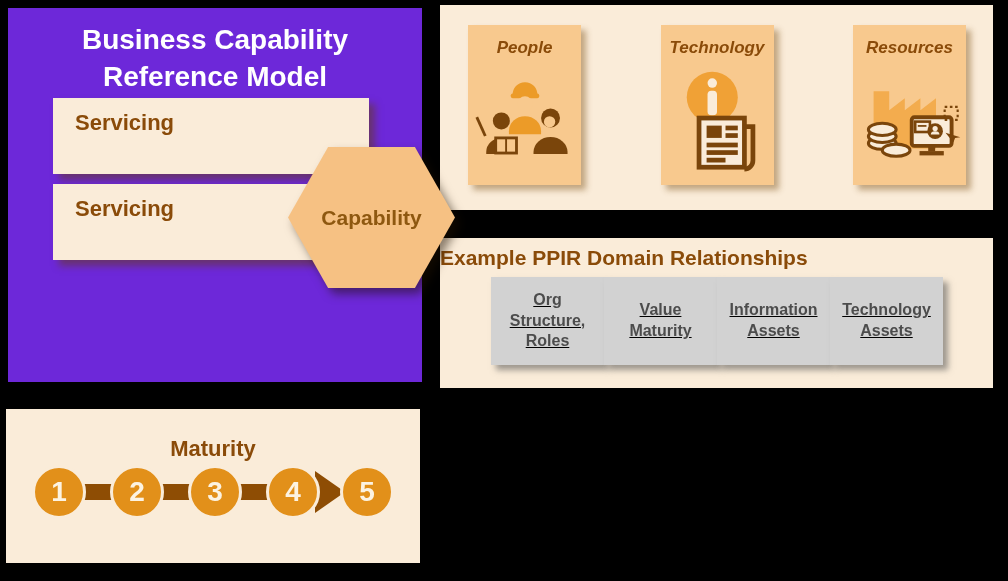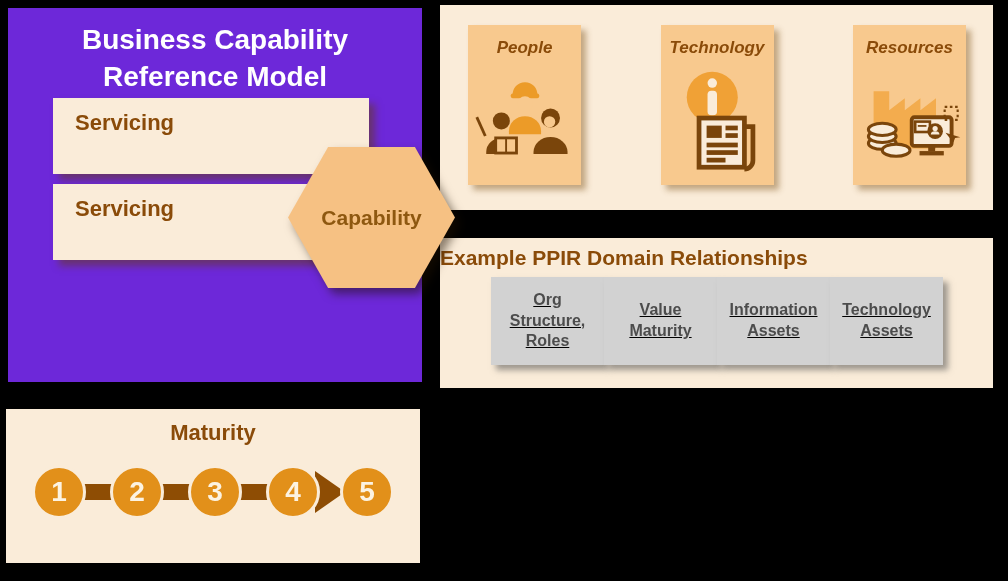--- a/index.html
+++ b/index.html
@@ -63,21 +63,21 @@
     width:113px; height:88px; background:#D2D2D2;
     box-shadow:5px 5px 6px rgba(80,80,80,0.55);
     display:flex; align-items:center; justify-content:center; text-align:center;
     color:#4C4C4C; font-weight:bold; font-size:16px; line-height:1.3;
     box-sizing:border-box; padding:4px 10px;
   }
 
   
   #maturity-panel { left:6px; top:409px; width:414px; height:154px; background:#FAECD9; }
   .maturity-title {
-    margin:0; position:absolute; top:11px; left:0; right:0; text-align:center;
+    margin:16px; position:absolute; top:11px; left:0; right:0; text-align:center;
     color:#8A4B09; font-weight:bold; font-size:22px;
   }
   .mat-row {
     position:absolute; top:56px; left:0; right:0; height:54px;
     display:flex; align-items:center; justify-content:center;
   }
   .mat-circle {
     width:54px; height:54px; border-radius:50%; background:#E2901A;
     border:3px solid #FAECD9; box-sizing:border-box;
     display:flex; align-items:center; justify-content:center;

